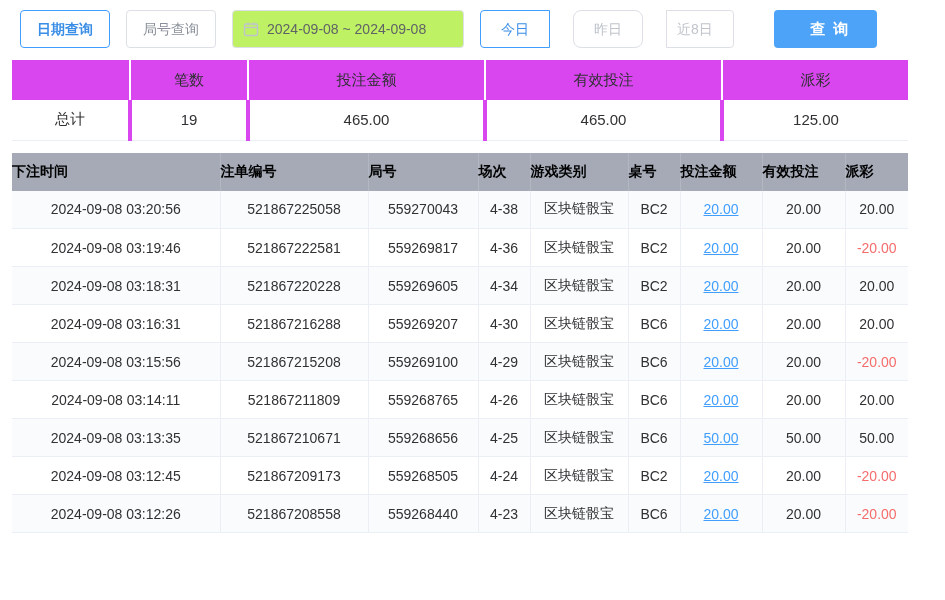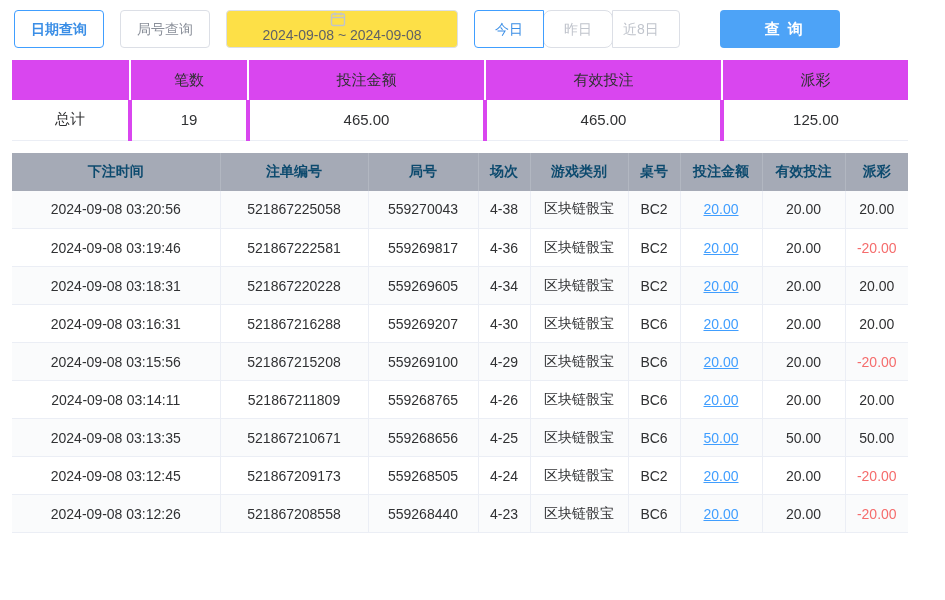--- a/index.html
+++ b/index.html
@@ -8,21 +8,21 @@
     background: #ffffff;
     font-family: "Liberation Sans", "DejaVu Sans", sans-serif;
     font-size: 14px;
     color: #303133;
   }
 
   
   .toolbar {
     display: flex;
     align-items: center;
-    margin: 10px 14px 12px 14px;
+    margin: 10px 14px 12px 20px;
   }
   .btn {
     height: 38px;
     padding: 0 16px;
     border: 1px solid #dcdfe6;
     border-radius: 4px;
     background: #fff;
     color: #8a8f99;
     font-size: 14px;
     font-family: inherit;
@@ -38,38 +38,37 @@
   .gap { width: 16px; flex: 0 0 auto; }
   .gap-lg { width: 40px; flex: 0 0 auto; }
 
   .date-picker {
     display: flex;
     align-items: center;
     height: 38px;
     width: 232px;
     border: 1px solid #dcdfe6;
     border-radius: 4px;
-    background: #fde047;
+    background: #bef264;
     padding: 0 10px;
     cursor: pointer;
-    flex-direction: column;
   }
   .date-picker .cal-icon { flex: 0 0 auto; margin-right: 8px; display: flex; }
   .date-picker .date-text { color: #606266; font-size: 14px; white-space: nowrap; }
 
-  .btn-group { display: flex; }
+  .btn-group { display: flex; gap: 24px; }
   .btn-group .btn { border-radius: 8px; margin-left: -1px; padding: 0 20px; }
   .btn-group .btn:first-child { border-radius: 4px 0 0 4px; margin-left: 0; }
   .btn-group .btn:last-child { border-radius: 0 4px 4px 0; padding-left: 10px; }
   .btn-group .btn.active { border-color: #409eff; color: #3a8ee6; position: relative; z-index: 2; }
   .btn-group .btn.muted { color: #c0c4cc; }
 
   .btn-search {
     height: 38px;
-    width: 120px;
+    width: 103px;
     border: none;
     border-radius: 4px;
     background: #4da3f7;
     color: #ffffff;
     font-size: 15px;
     font-weight: bold;
     letter-spacing: 8px;
     padding-left: 16px;
     cursor: pointer;
     font-family: inherit;
@@ -104,25 +103,25 @@
 
   
   .records-table {
     width: 896px;
     margin-left: 12px;
     border-collapse: collapse;
     table-layout: fixed;
   }
   .records-table th {
     background: #a5aab6;
-    color: #0c4a6e;
+    color: #000000;
     font-size: 14px;
     font-weight: bold;
     height: 38px;
-    text-align: center;
+    text-align: left;
     border-right: 1px solid #b2b7c1;
     margin-left: 37px;
   }
   .records-table th:last-child { border-right: none; }
   .records-table td {
     height: 38px;
     text-align: center;
     font-size: 14px;
     color: #303133;
     border-right: 1px solid #ebeef5;

